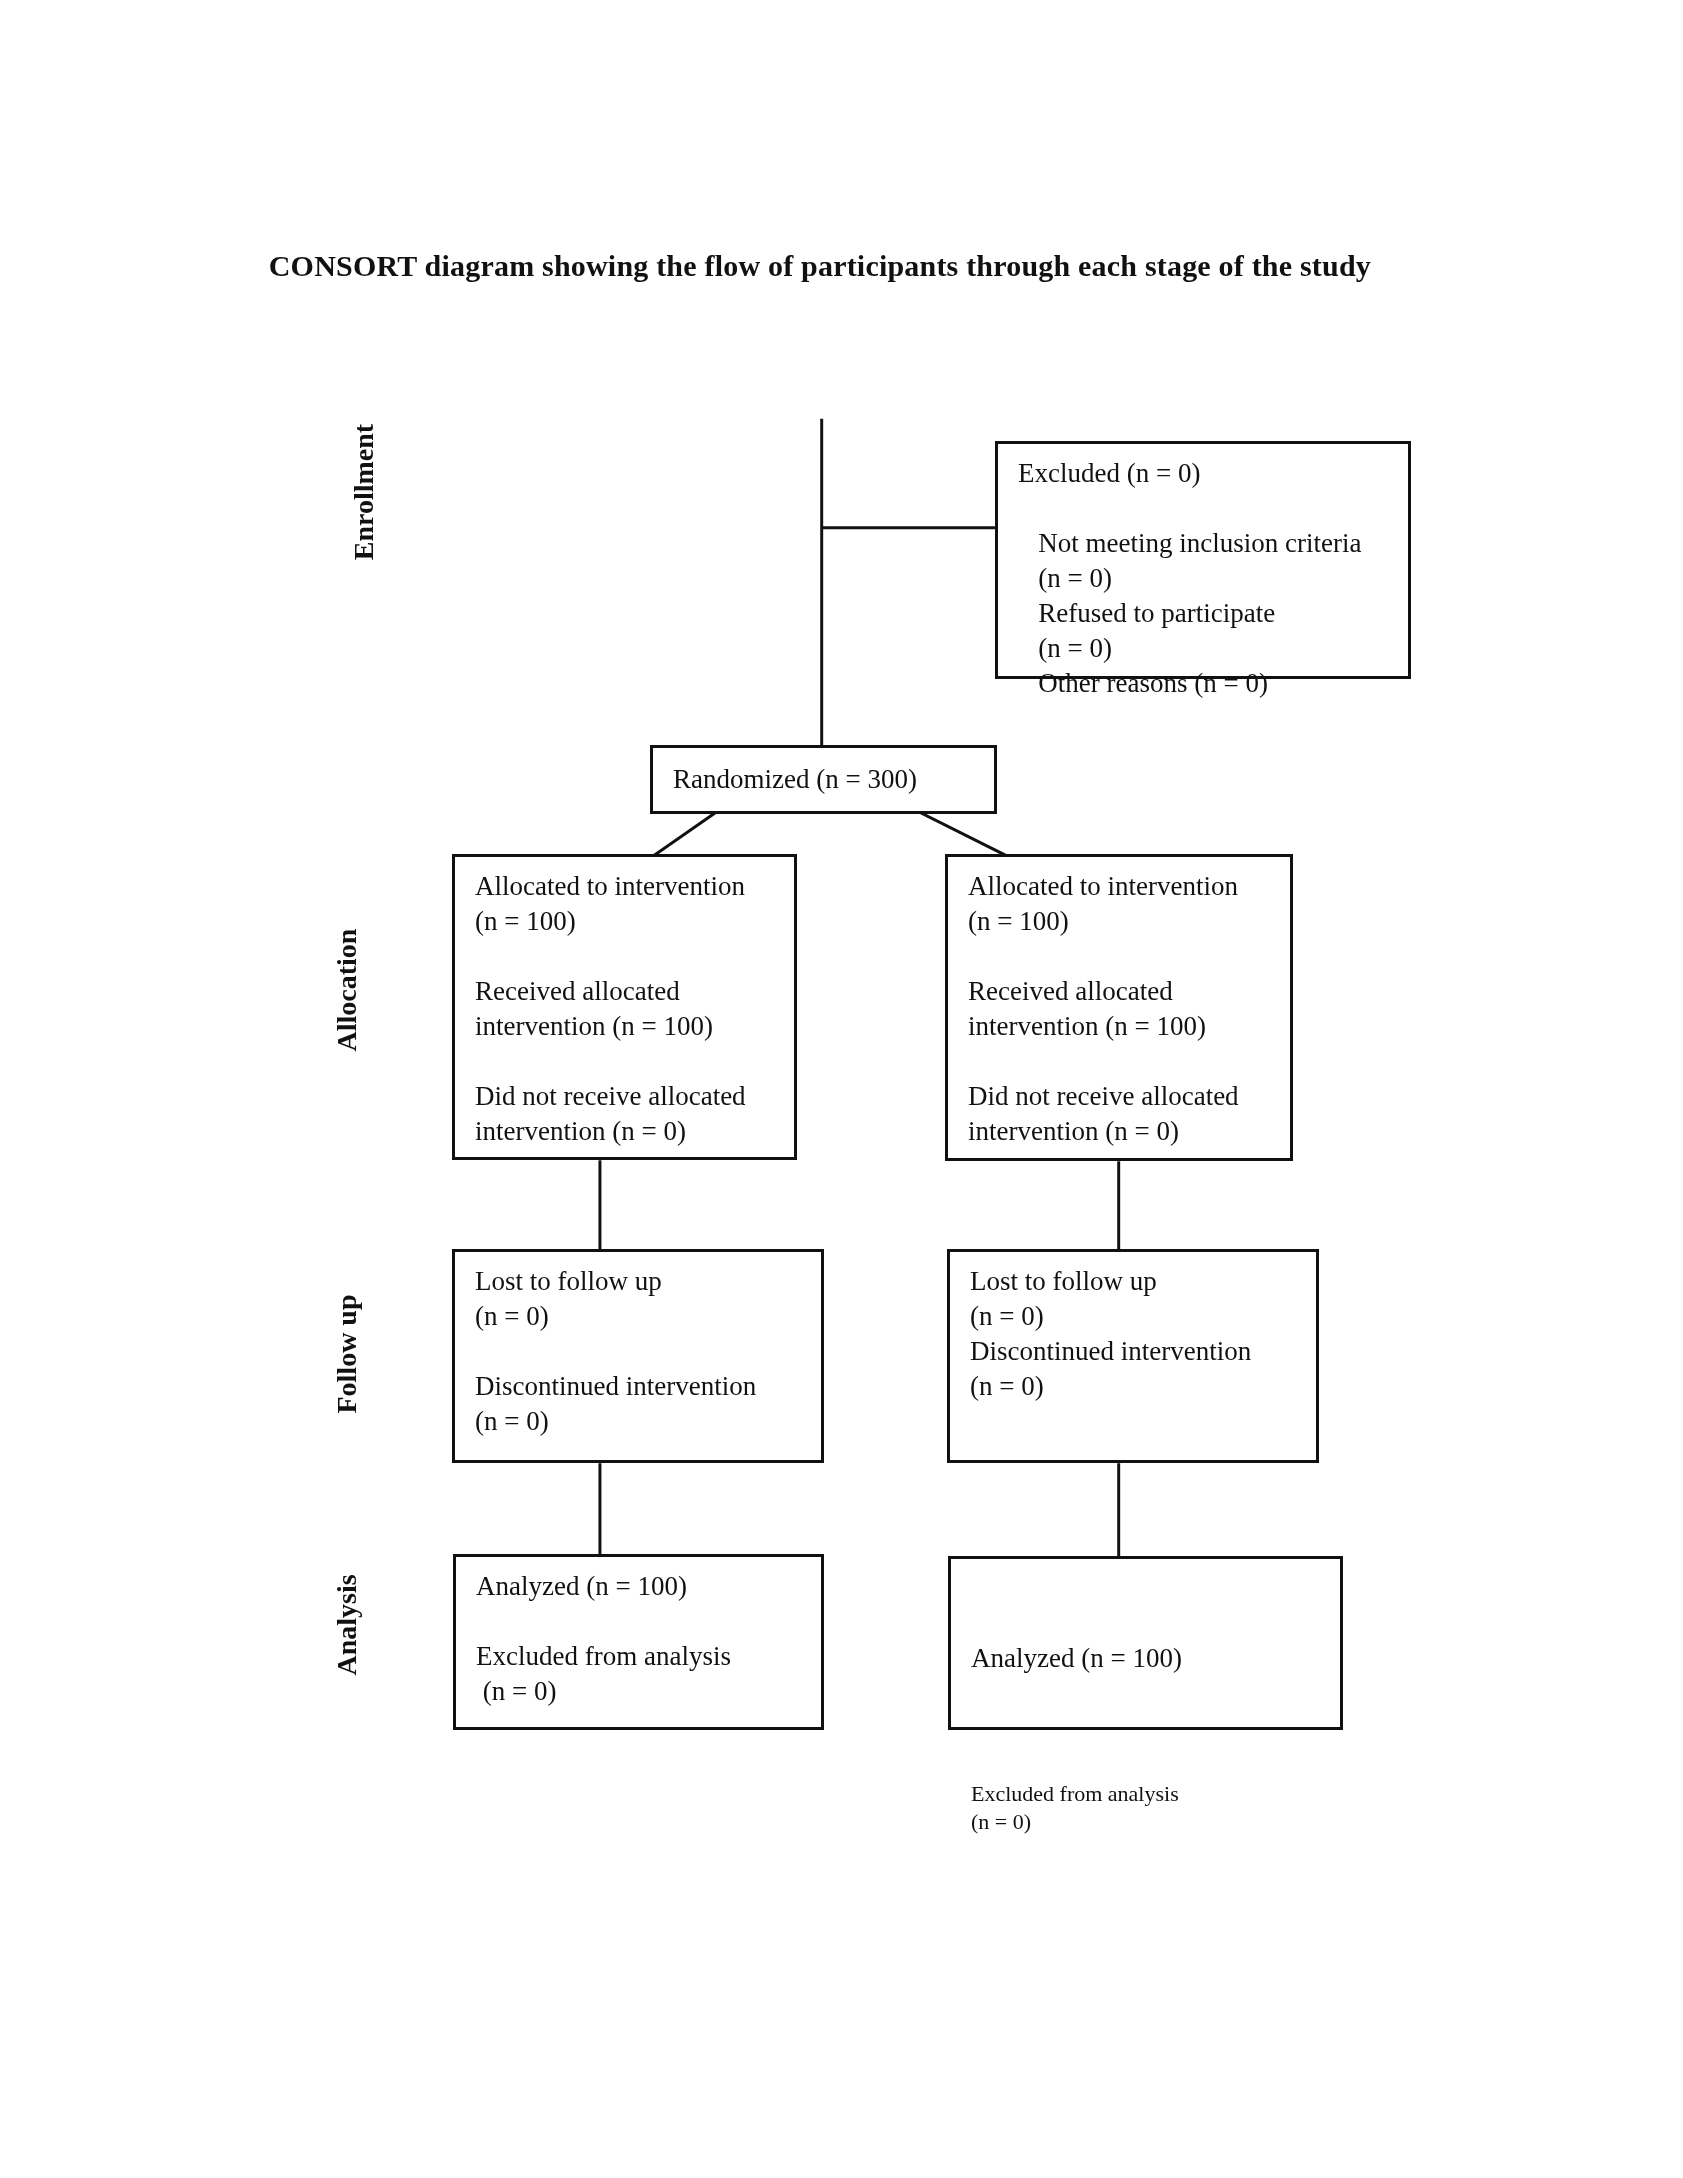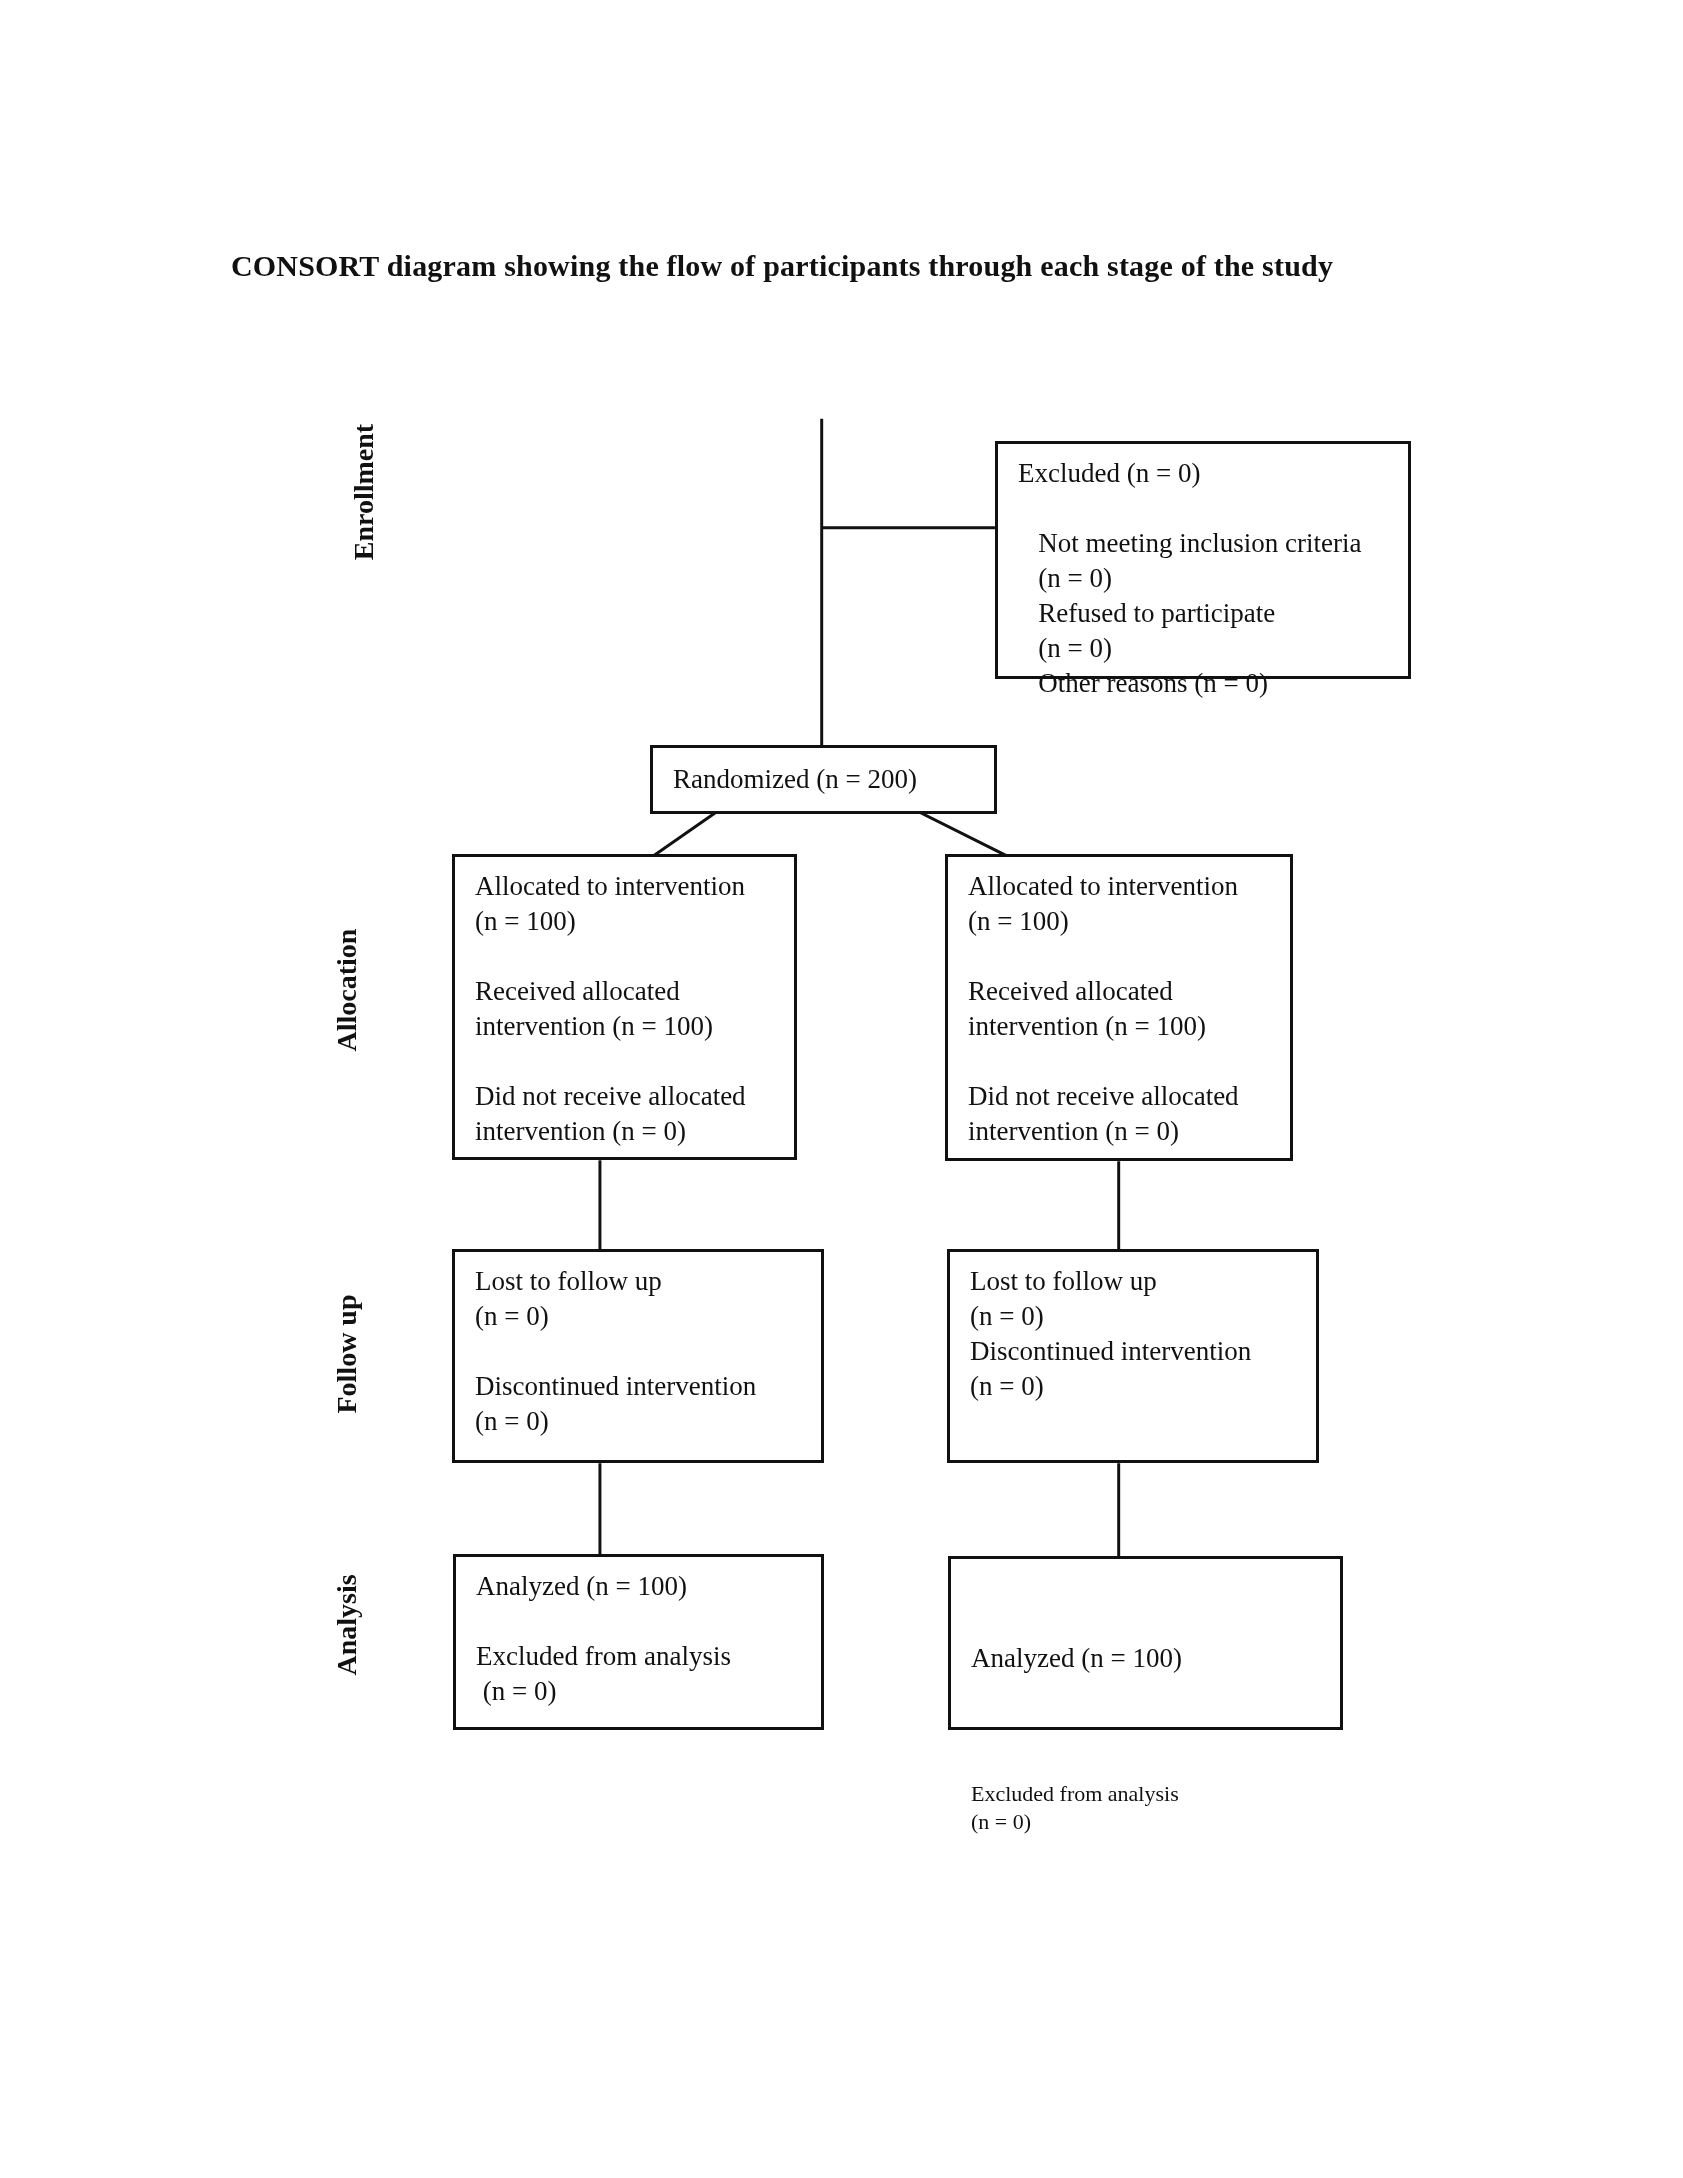--- a/index.html
+++ b/index.html
@@ -14,21 +14,21 @@
     background: #ffffff;
     font-family: "Liberation Serif", "DejaVu Serif", serif;
     color: #111111;
     overflow: hidden;
   }
   .doc-title {
     position: absolute;
     left: 193px;
     top: 249px;
     width: 1178px;
-    text-align: center;
+    text-align: right;
     font-size: 30px;
     font-weight: bold;
     letter-spacing: 0.2px;
     white-space: nowrap;
   }
   .box {
     position: absolute;
     box-sizing: border-box;
     border: 3px solid #111111;
     background: #ffffff;
@@ -93,21 +93,21 @@
 
 
   <div class="box" style="left:995px; top:441px; width:416px; height:238px;">Excluded (n = 0)
 
    Not meeting inclusion criteria
    (n = 0)
    Refused to participate
    (n = 0)
    Other reasons (n = 0)</div>
 
-  <div class="box" style="left:650px; top:745px; width:347px; height:69px; padding-top:14px;">Randomized (n = 200)</div>
+  <div class="box" style="left:650px; top:745px; width:347px; height:69px; padding-top:14px;">Randomized (n = 300)</div>
 
   <div class="box" style="left:452px; top:854px; width:345px; height:306px;">Allocated to intervention
 (n = 100)
 
 Received allocated
 intervention (n = 100)
 
 Did not receive allocated
 intervention (n = 0)</div>
 

